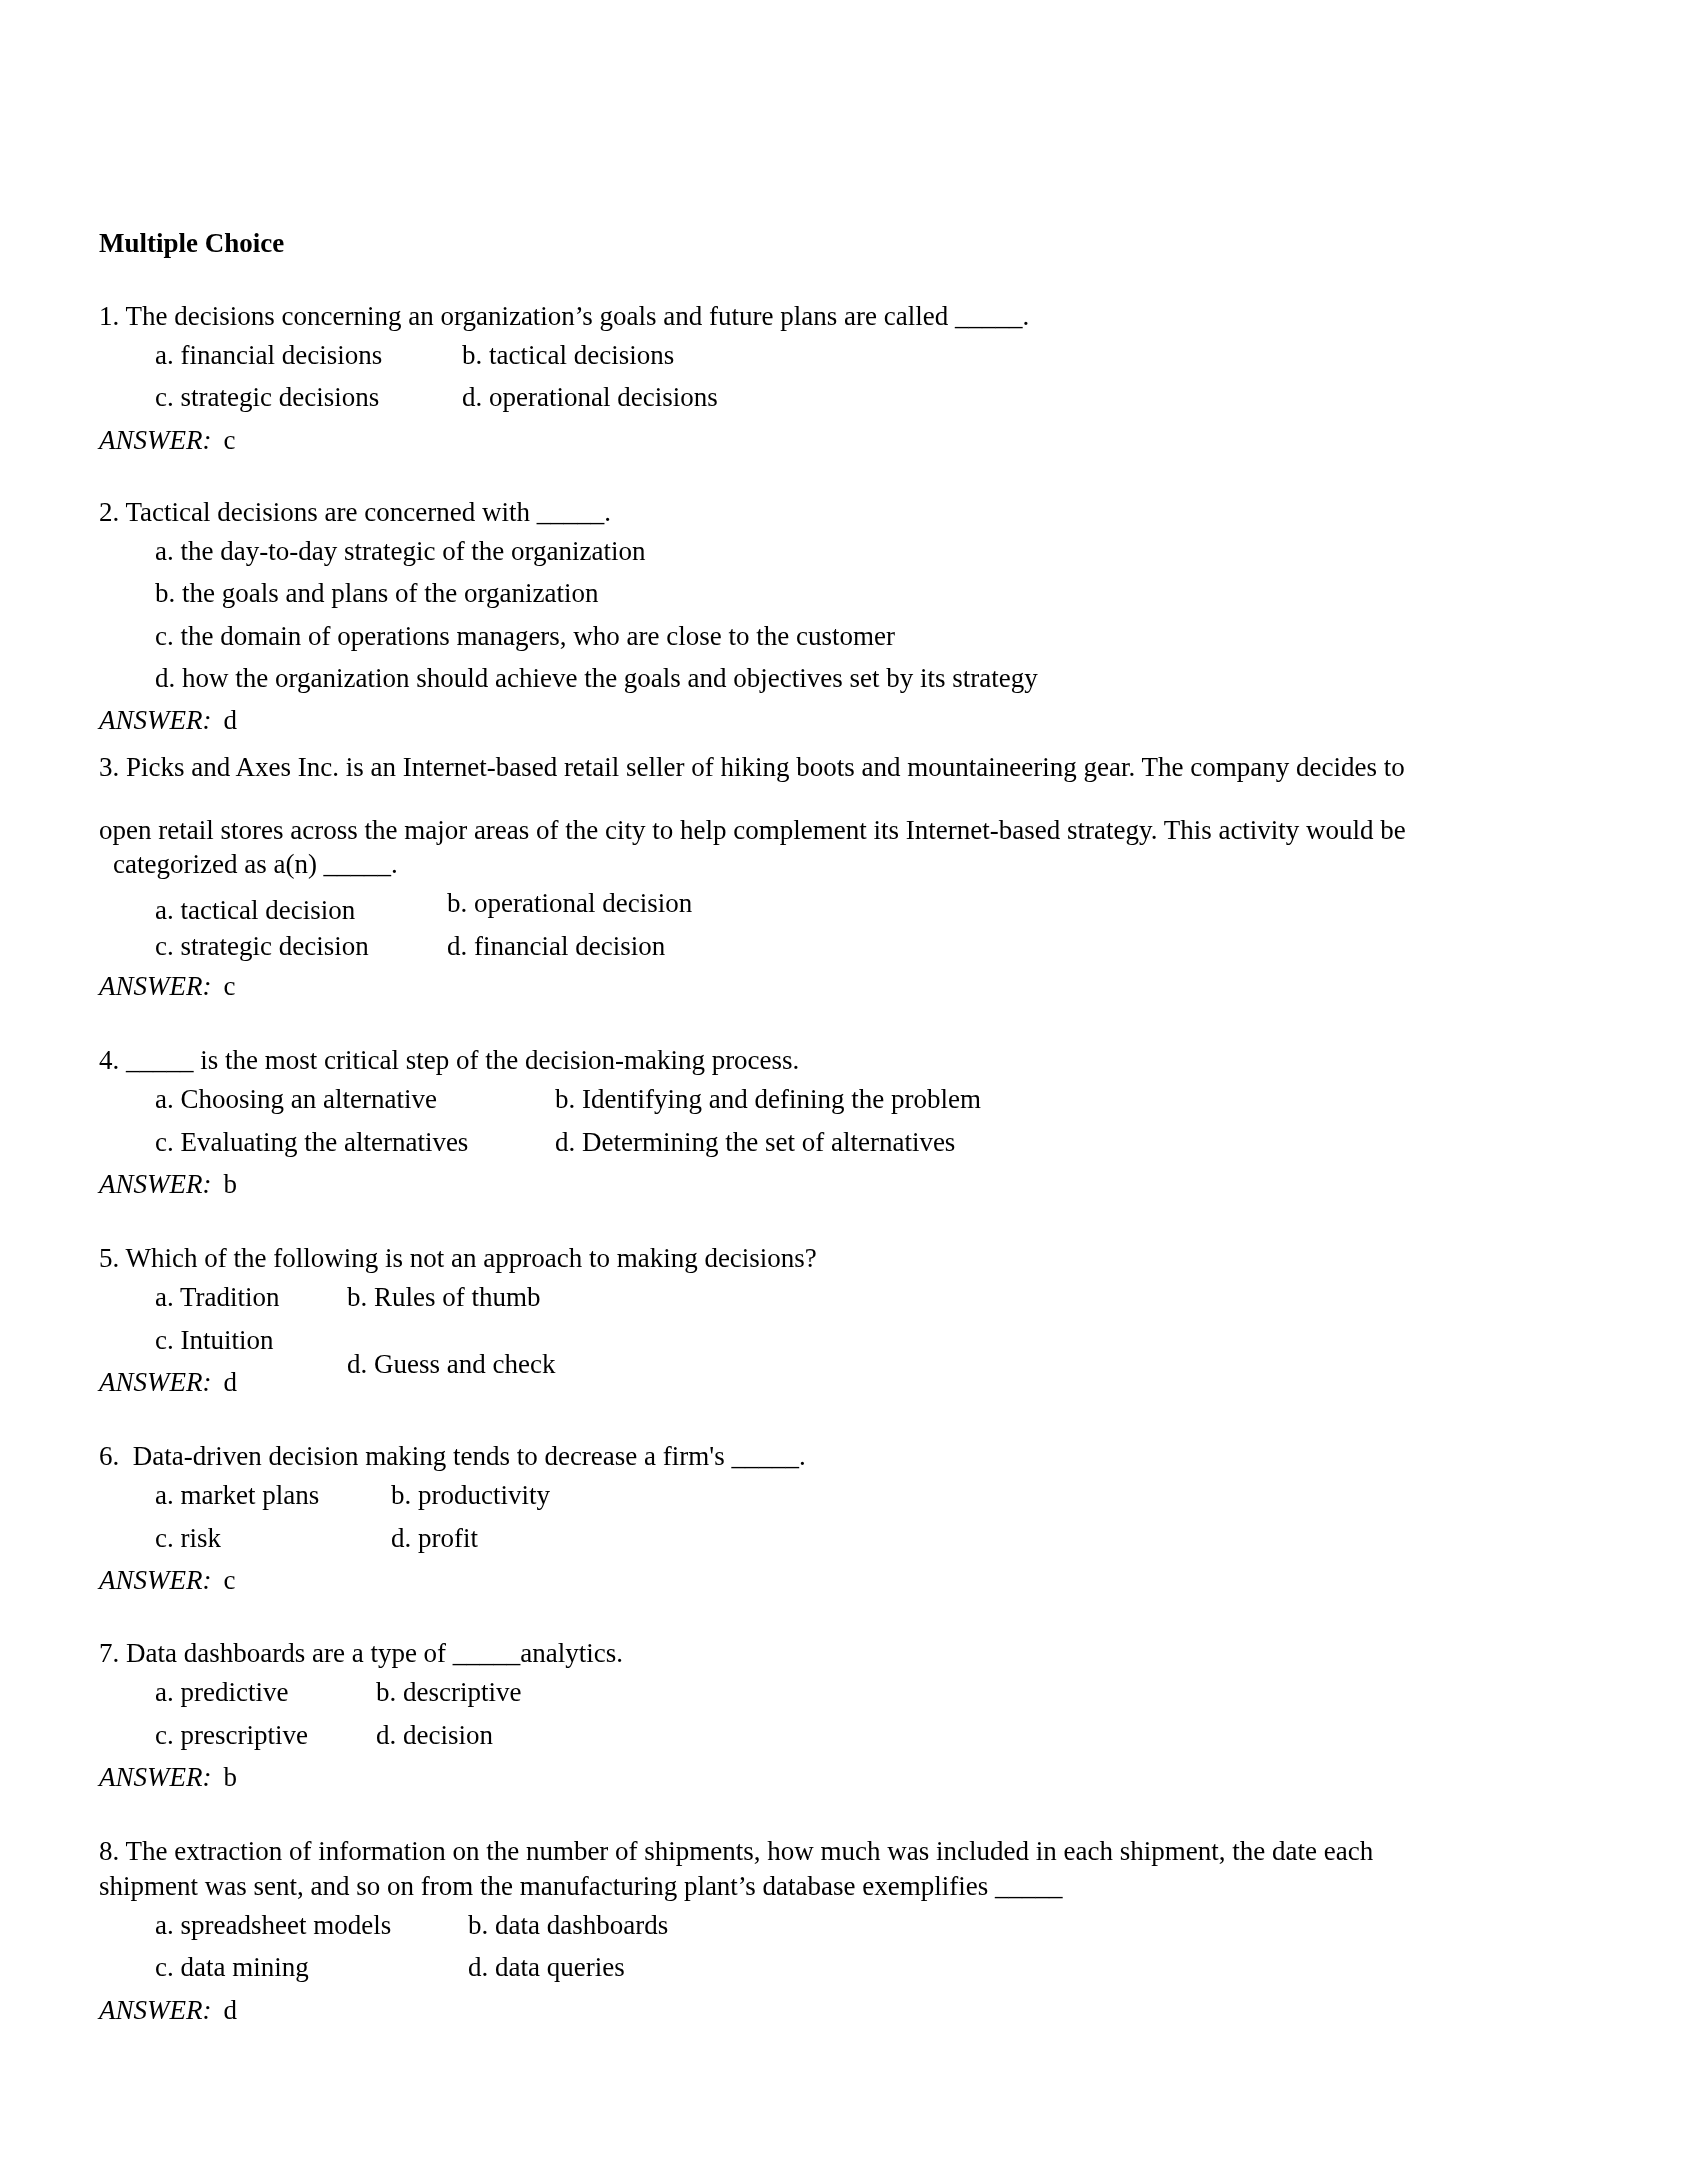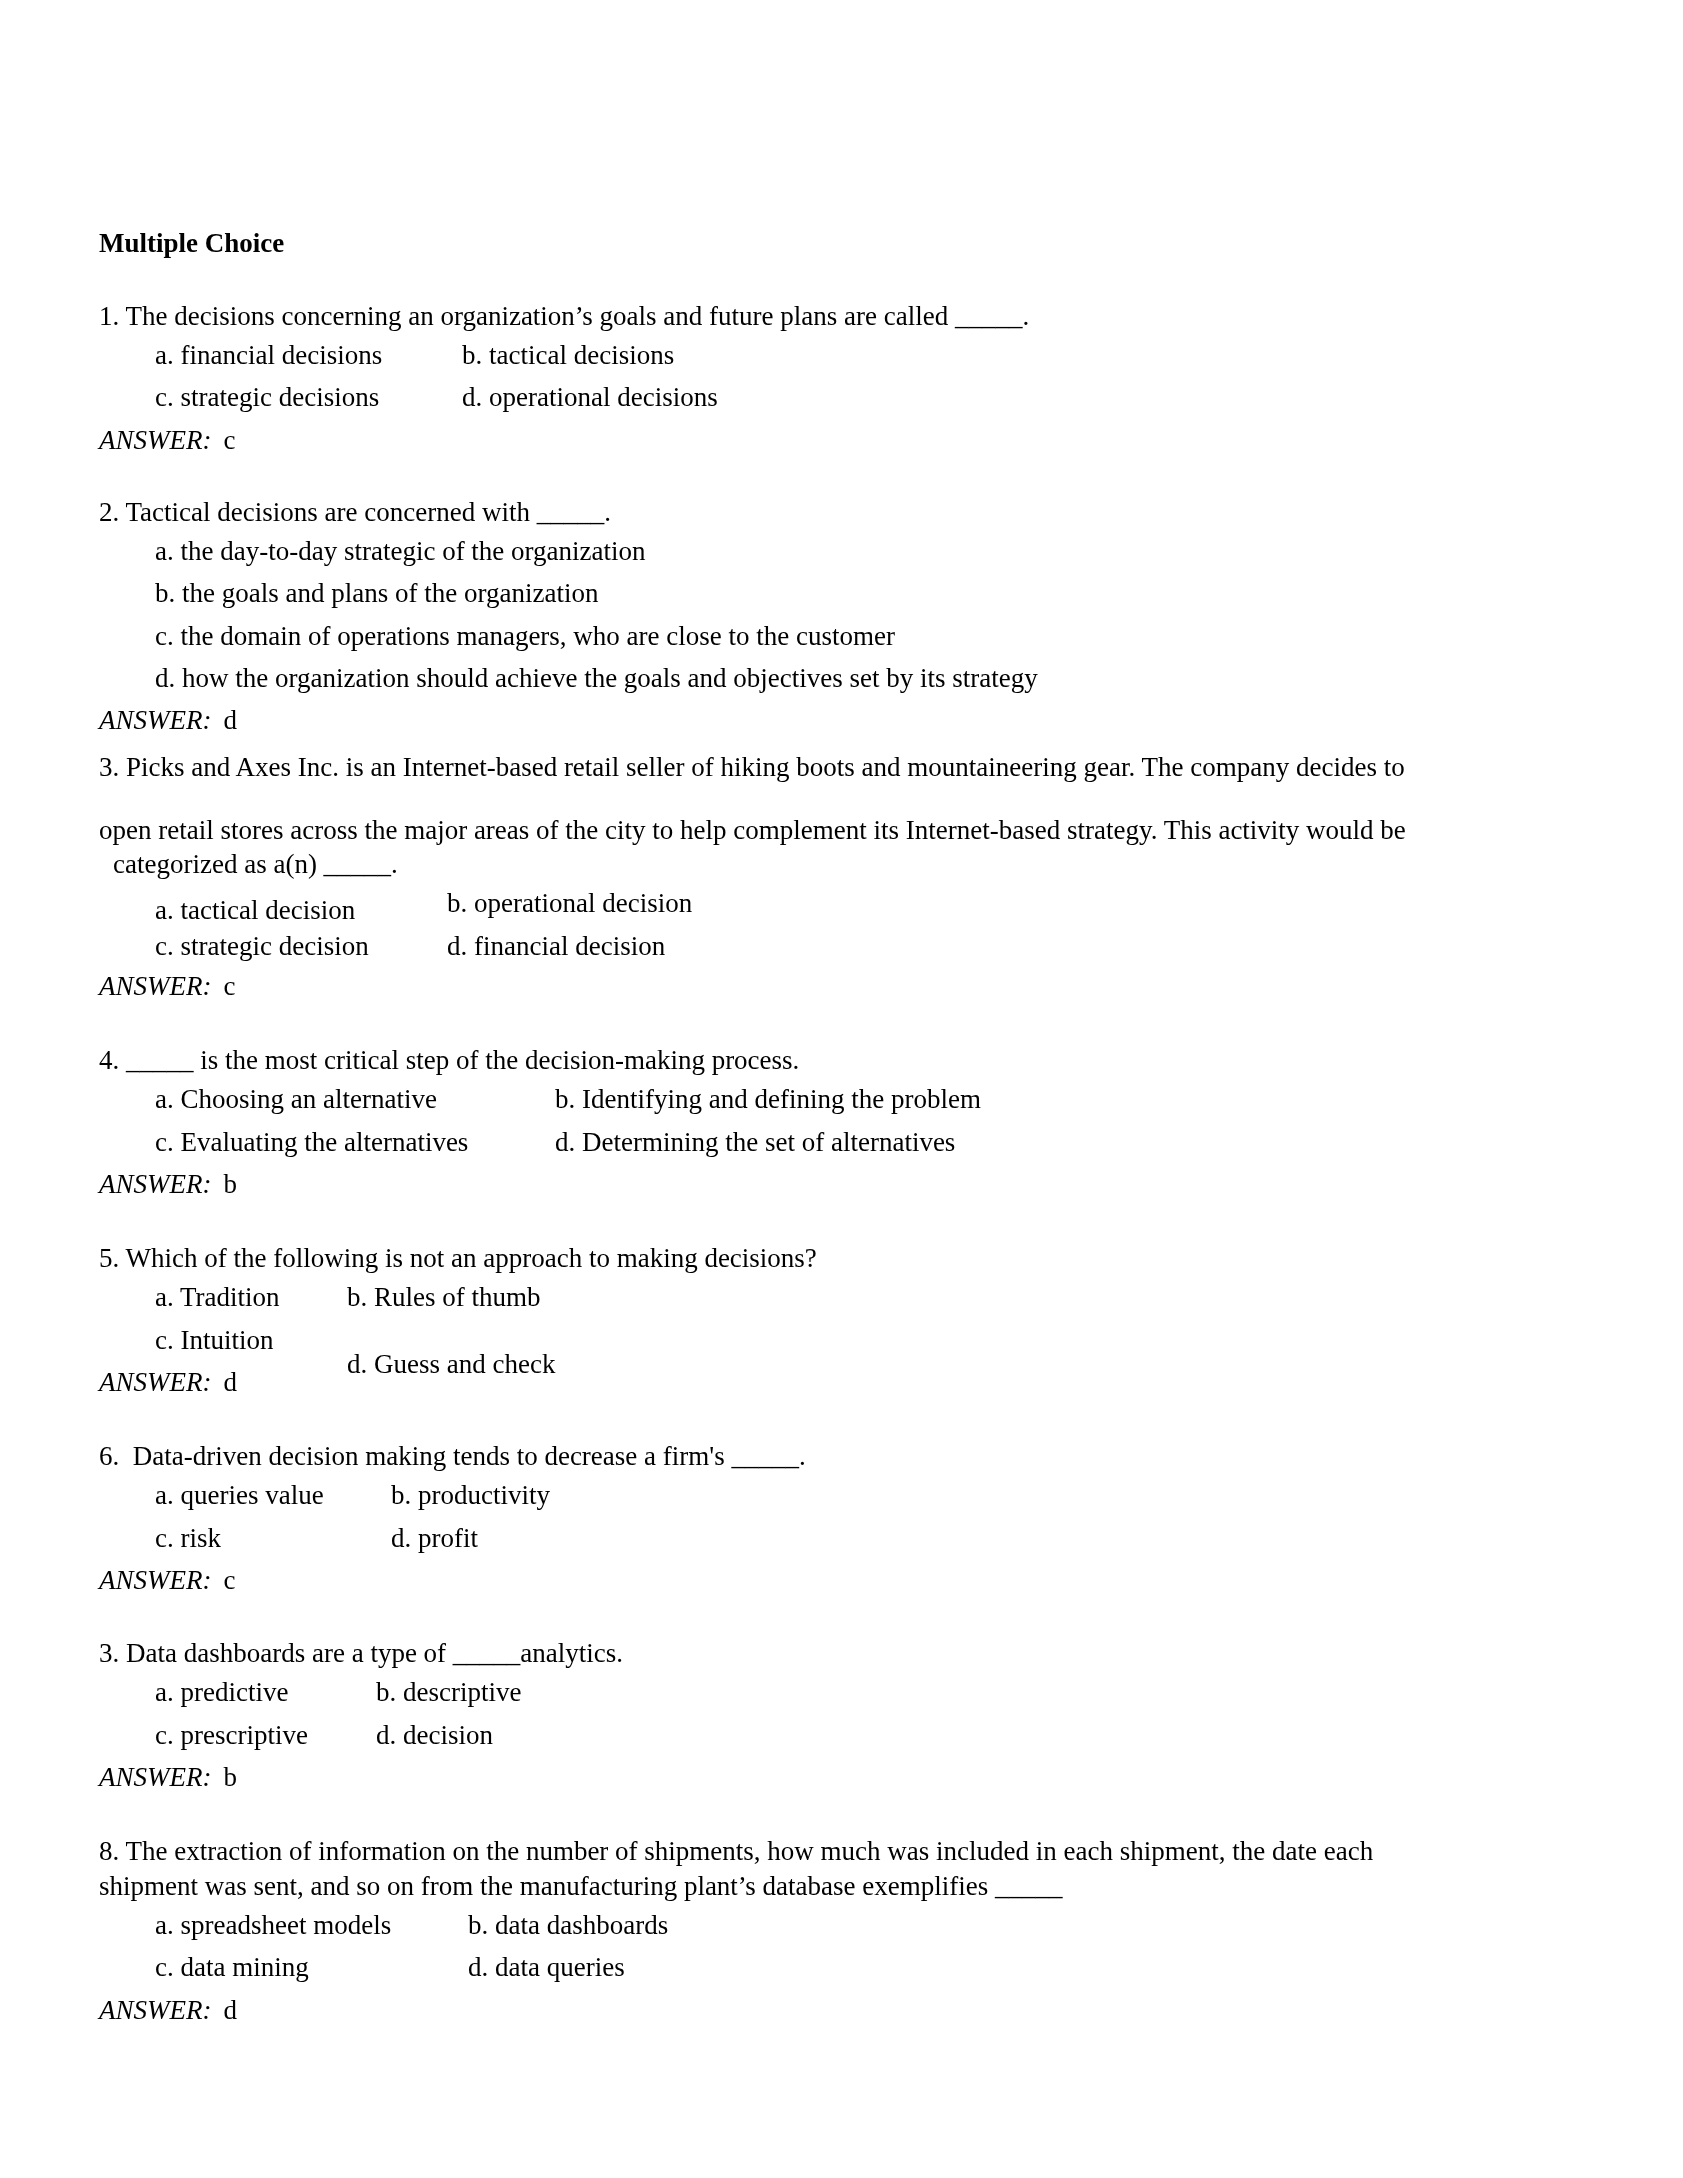--- a/index.html
+++ b/index.html
@@ -71,31 +71,31 @@
   <div class="line" style="left:347px; top:1284px;">b. Rules of thumb</div>
   <div class="line" style="left:155px; top:1327px;">c. Intuition</div>
   <div class="line" style="left:347px; top:1327px;margin-top:24px;">d. Guess and check</div>
   <div class="line" style="left:99px; top:1369px;">
     <span class="answer-label">ANSWER:</span><span class="answer-val">d</span>
   </div>
 </div>
 
 <div>
   <div class="line" style="left:99px; top:1443px; white-space:pre;">6.  Data-driven decision making tends to decrease a firm's _____.</div>
-  <div class="line" style="left:155px; top:1482px;">a. queries value</div>
+  <div class="line" style="left:155px; top:1482px;">a. market plans</div>
   <div class="line" style="left:391px; top:1482px;">b. productivity</div>
   <div class="line" style="left:155px; top:1525px;">c. risk</div>
   <div class="line" style="left:391px; top:1525px;">d. profit</div>
   <div class="line" style="left:99px; top:1567px;">
     <span class="answer-label">ANSWER:</span><span class="answer-val">c</span>
   </div>
 </div>
 
 <div>
-  <div class="line" style="left:99px; top:1640px;">3. Data dashboards are a type of _____analytics.</div>
+  <div class="line" style="left:99px; top:1640px;">7. Data dashboards are a type of _____analytics.</div>
   <div class="line" style="left:155px; top:1679px;">a. predictive</div>
   <div class="line" style="left:376px; top:1679px;">b. descriptive</div>
   <div class="line" style="left:155px; top:1722px;">c. prescriptive</div>
   <div class="line" style="left:376px; top:1722px;">d. decision</div>
   <div class="line" style="left:99px; top:1764px;">
     <span class="answer-label">ANSWER:</span><span class="answer-val">b</span>
   </div>
 </div>
 
 <div>

